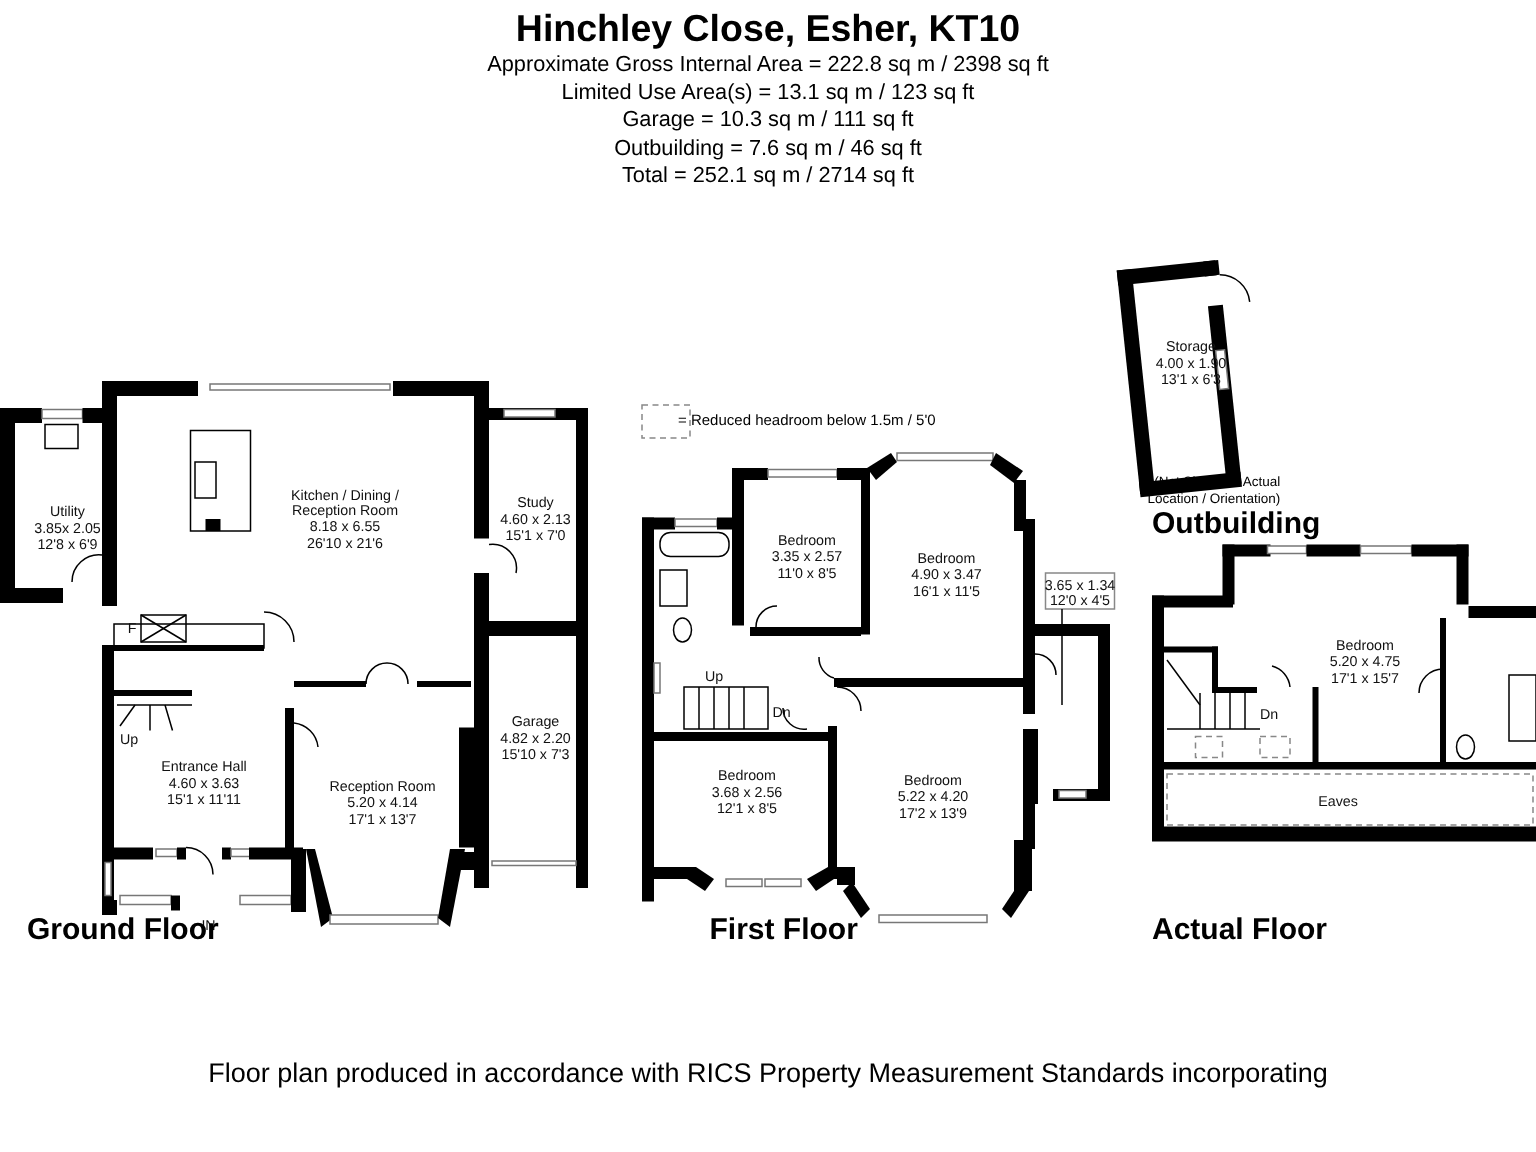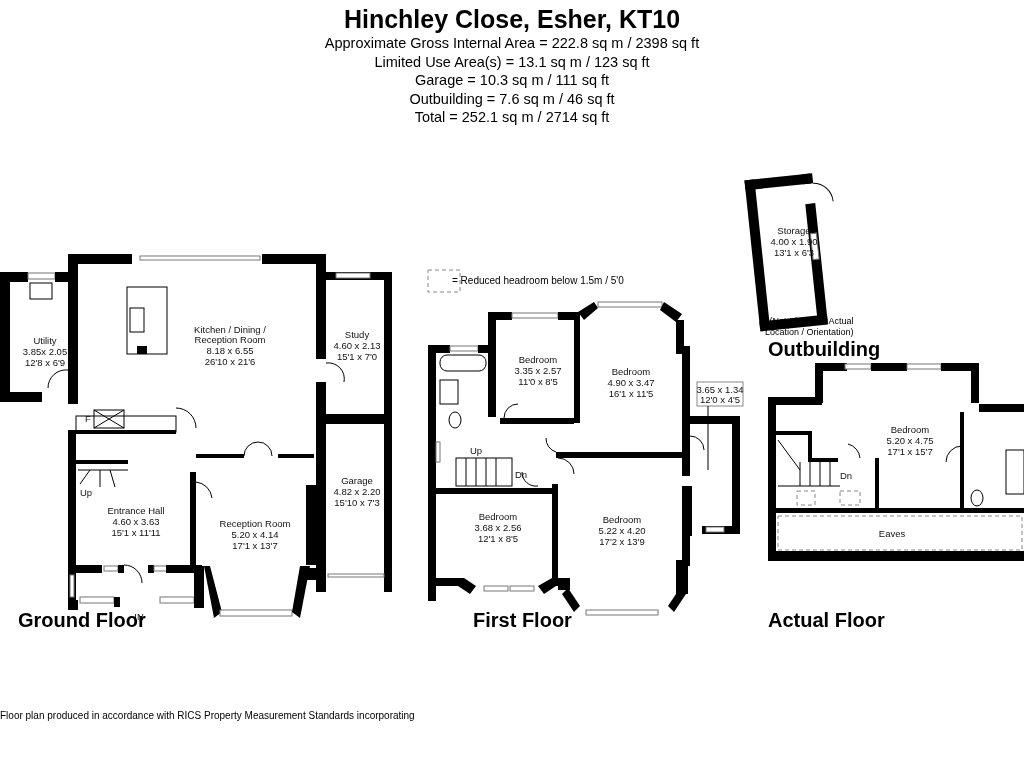--- a/index.html
+++ b/index.html
@@ -3,21 +3,21 @@
 <meta charset="utf-8">
 <style>
   html, body { margin: 0; padding: 0; background: #ffffff; }
   body { width: 1024px; height: 768px; position: relative; overflow: hidden; font-family: "Liberation Sans", sans-serif; color: #000; }
   .header { position: absolute; top: 4px; left: 0; width: 1024px; text-align: center; }
   .title { font-size: 25px; font-weight: bold; line-height: 30px; margin: 0; }
   .area-line { font-size: 14.5px; line-height: 18.5px; }
   .plan { position: absolute; left: 0; top: 0; }
   .floor-label { position: absolute; font-size: 20px; font-weight: bold; }
   .room { font-family: "Liberation Sans", sans-serif; font-size: 9.5px; fill: #111; }
-  .footer { position: absolute; top: 708px; left: 0; width: 1024px; font-size: 10px; line-height: 15.5px; }
+  .footer { position: absolute; top: 708px; left: 0; width: 1024px; text-align: center; font-size: 18px; line-height: 15.5px; }
   .legend-text { position: absolute; left: 452px; top: 275px; font-size: 10px; }
   .note { position: absolute; left: 765px; top: 316px; font-size: 9px; text-align: right; line-height: 11px; }
   .wall { fill: #000; }
   .thin { stroke: #000; stroke-width: 1; fill: none; }
   .win { fill: #fff; stroke: #777; stroke-width: 1; }
   .dash { stroke: #888; stroke-width: 1; fill: none; stroke-dasharray: 4 3; }
 </style>
 </head>
 <body>
 

